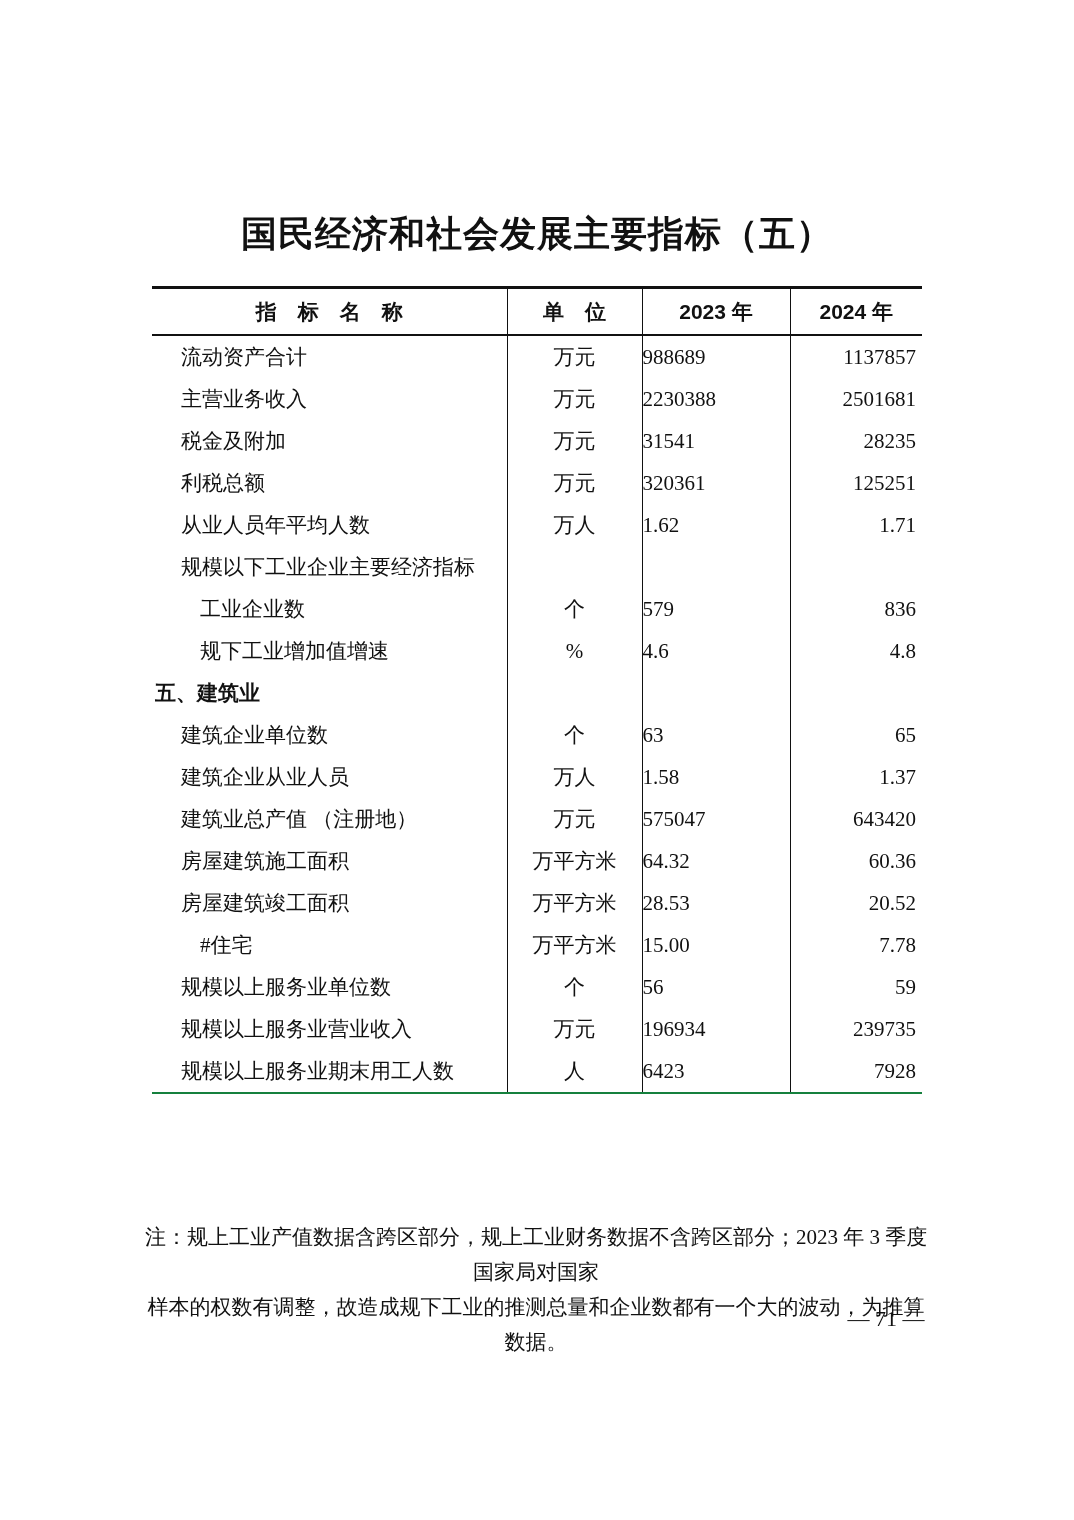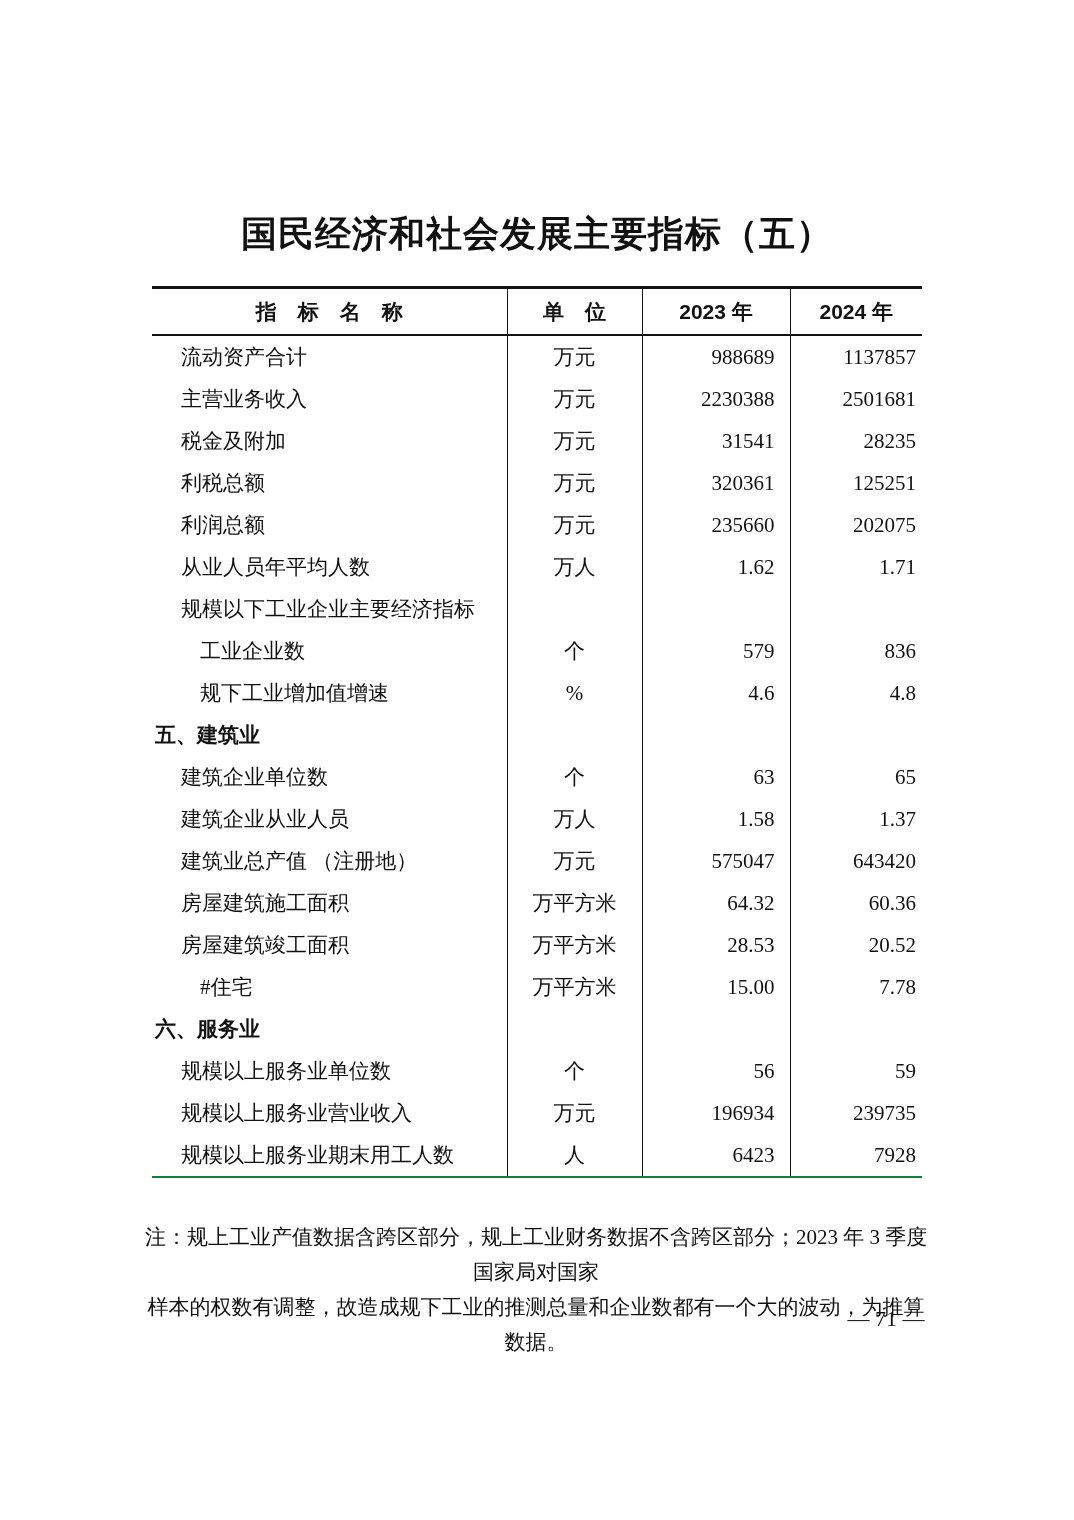--- a/index.html
+++ b/index.html
@@ -26,21 +26,21 @@
     font-family:"Liberation Sans","DejaVu Sans",sans-serif;
     font-weight:bold;font-size:21px;text-align:center;padding:0;
   }
   th:nth-child(-n+3),td:nth-child(-n+3){border-right:1.5px solid #111;}
   tbody td{height:42px;font-size:21px;padding:0;vertical-align:middle;white-space:nowrap;overflow:hidden;}
   td.name{text-align:left;padding-left:29px;}
   tr.indent0 td.name{padding-left:3px;}
   tr.indent2 td.name{padding-left:48px;}
   tr.bold td.name{font-weight:bold;}
   td.unit{text-align:center;}
-  td.v3{text-align:right;padding-right:15px;}
+  td.v3{padding-right:15px;}
   td.v4{text-align:right;padding-right:6px;}
 
   .note{
     position:absolute;left:139px;top:1220px;width:794px;margin:0;
     font-size:21px;line-height:35px;text-align:center;
   }
   .pageno{
     position:absolute;left:786px;top:1306px;width:200px;
     text-align:center;font-size:22px;
   }
@@ -85,26 +85,20 @@
             <td class="name">税金及附加</td>
             <td class="unit">万元</td>
             <td class="v3">31541</td>
             <td class="v4">28235</td>
           </tr>
           <tr class="indent1">
             <td class="name">利税总额</td>
             <td class="unit">万元</td>
             <td class="v3">320361</td>
             <td class="v4">125251</td>
-          </tr>
-          <tr class="indent1">
-            <td class="name">利润总额</td>
-            <td class="unit">万元</td>
-            <td class="v3">235660</td>
-            <td class="v4">202075</td>
           </tr>
           <tr class="indent1">
             <td class="name">从业人员年平均人数</td>
             <td class="unit">万人</td>
             <td class="v3">1.62</td>
             <td class="v4">1.71</td>
           </tr>
           <tr class="indent1">
             <td class="name">规模以下工业企业主要经济指标</td>
             <td class="unit"></td>
@@ -158,26 +152,20 @@
             <td class="unit">万平方米</td>
             <td class="v3">28.53</td>
             <td class="v4">20.52</td>
           </tr>
           <tr class="indent2">
             <td class="name">#住宅</td>
             <td class="unit">万平方米</td>
             <td class="v3">15.00</td>
             <td class="v4">7.78</td>
           </tr>
-          <tr class="indent0 bold">
-            <td class="name">六、服务业</td>
-            <td class="unit"></td>
-            <td class="v3"></td>
-            <td class="v4"></td>
-          </tr>
           <tr class="indent1">
             <td class="name">规模以上服务业单位数</td>
             <td class="unit">个</td>
             <td class="v3">56</td>
             <td class="v4">59</td>
           </tr>
           <tr class="indent1">
             <td class="name">规模以上服务业营业收入</td>
             <td class="unit">万元</td>
             <td class="v3">196934</td>

